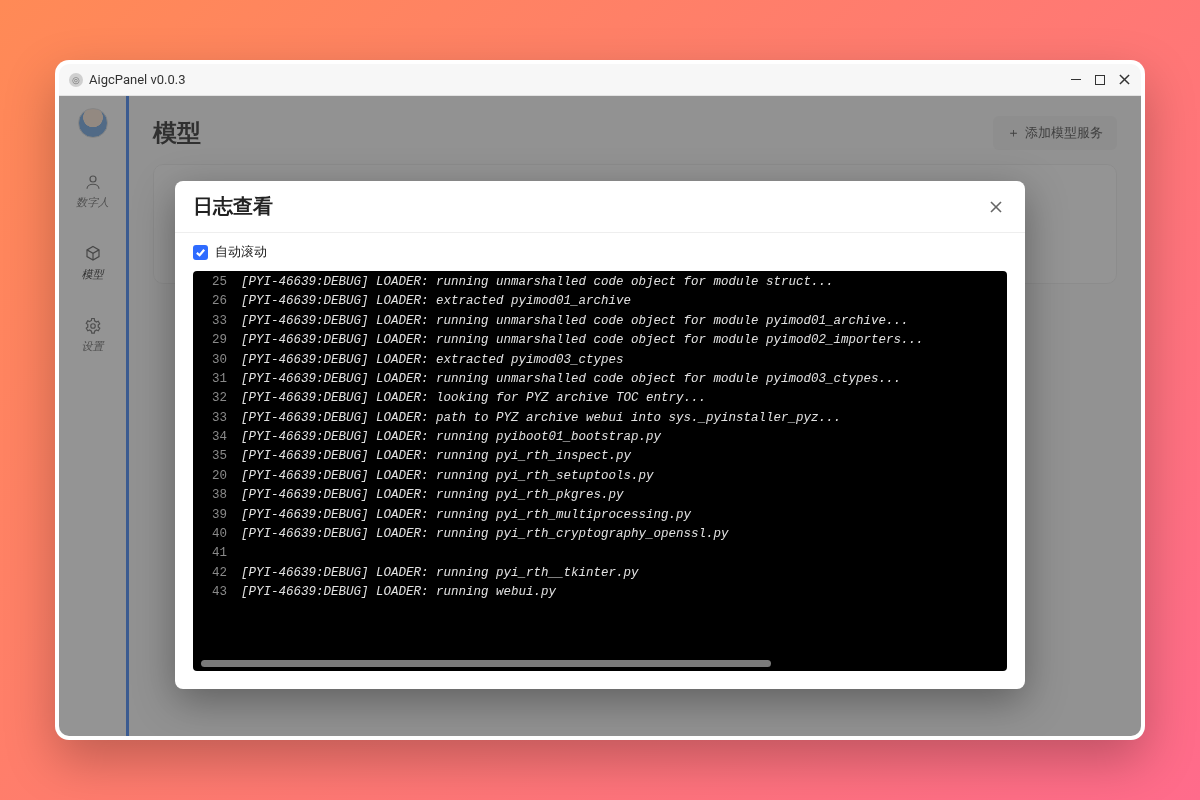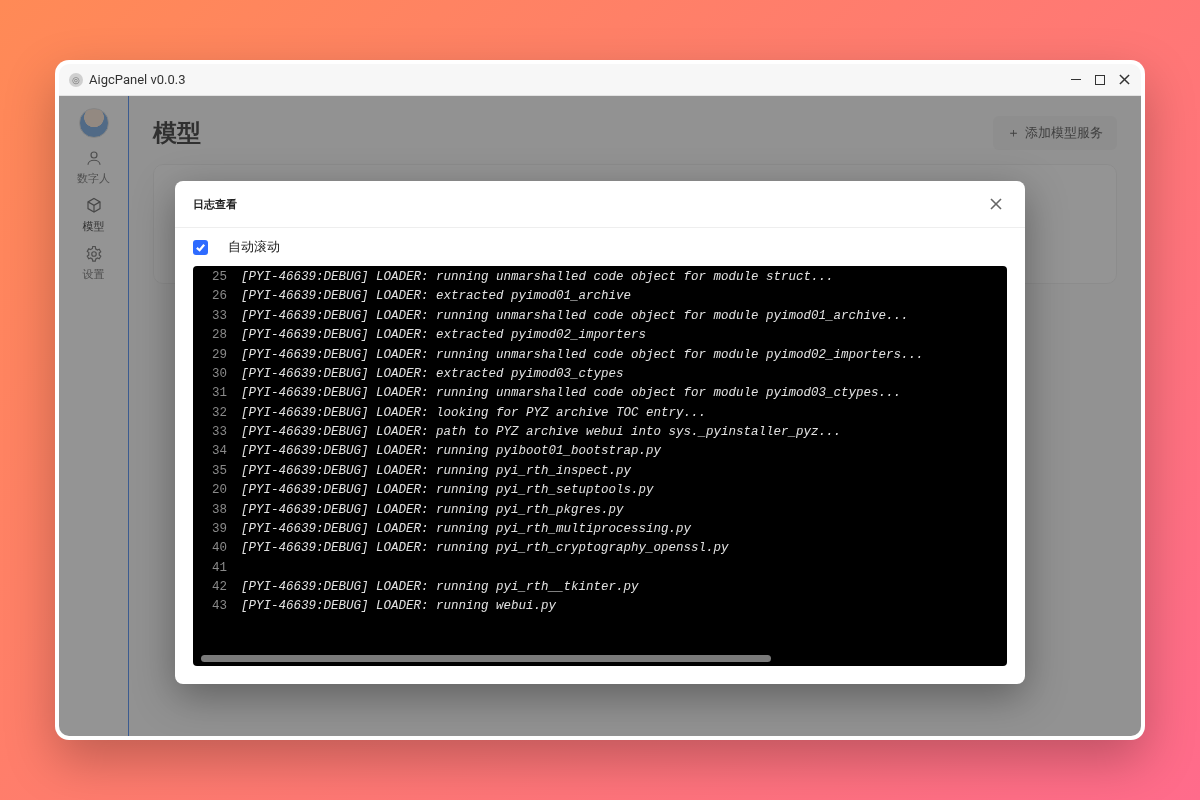--- a/index.html
+++ b/index.html
@@ -46,26 +46,27 @@
     .win-btn { width: 14px; height: 14px; display: inline-flex; align-items: center; justify-content: center; cursor: pointer; }
     .win-min::before { content:""; display:block; width:10px; height:1.5px; background:#333; }
     .win-max { border:1.5px solid #333; width:10px; height:10px; }
     .win-close svg { width:11px; height:11px; }
 
     .app-body { flex:1; display:flex; position:relative; }
 
     .sidebar {
       width: 70px;
       background: #fff;
-      border-right: 1px solid #3b82f6;
+      border-right: 3px solid #3b82f6;
       display: flex;
       flex-direction: column;
       align-items: center;
       padding-top: 12px;
-      gap: 10px;
+      gap: 34px;
+      font-style: italic;
     }
     .avatar {
       width: 30px; height:30px; border-radius:50%;
       background: radial-gradient(circle at 50% 30%, #fce6d6 0 40%, #6aa3e0 42% 100%);
       border:1px solid #dcdcdc;
     }
     .nav-item { display:flex; flex-direction:column; align-items:center; gap:3px; cursor:pointer; color:#666; }
     .nav-item.active { color:#222; }
     .nav-icon { width:20px; height:20px; display:flex; align-items:center; justify-content:center; }
     .nav-label { font-size:11px; }
@@ -98,25 +99,25 @@
       background:#fff;
       border-radius:8px;
       box-shadow: 0 12px 40px rgba(0,0,0,0.35);
       display:flex; flex-direction:column;
       overflow:hidden;
     }
     .modal-header {
       display:flex; justify-content:space-between; align-items:center;
       padding: 12px 18px; border-bottom:1px solid #eee;
     }
-    .modal-title { font-size:11px; font-weight:600; color:#222; }
+    .modal-title { font-size:20px; font-weight:600; color:#222; }
     .modal-close { width:22px; height:22px; display:flex; align-items:center; justify-content:center; cursor:pointer; color:#666; border-radius:4px; }
 
     .modal-body { padding: 10px 18px 18px; }
-    .auto-scroll-row { display:flex; align-items:center; gap:20px; margin-bottom:10px; font-size:13px; color:#222;}
+    .auto-scroll-row { display:flex; align-items:center; gap:7px; margin-bottom:10px; font-size:13px; color:#222;}
     .checkbox {
       width:15px; height:15px; border-radius:3px; background:#2e6bff;
       display:inline-flex; align-items:center; justify-content:center; cursor:pointer;
     }
     .checkbox svg { width:11px; height:11px; stroke:#fff; stroke-width:2.4; fill:none; }
 
     .terminal {
       background:#000000; color:#e8e8e8; border-radius:4px;
       font-family: "SFMono-Regular", Consolas, "Liberation Mono", Menlo, monospace;
       font-size:12.5px; line-height:1.55;
@@ -224,21 +225,20 @@
                   <polyline points="2,6.5 5,9 10,3"></polyline>
                 </svg>
             </span>
             <span>自动滚动</span>
           </div>
           <div class="terminal" id="terminal">
 
           <div class="log-line"><span class="line-num">25</span><span class="line-txt">[PYI-46639:DEBUG] LOADER: running unmarshalled code object for module struct...</span></div>
               <div class="log-line"><span class="line-num">26</span><span class="line-txt">[PYI-46639:DEBUG] LOADER: extracted pyimod01_archive</span></div>
               <div class="log-line"><span class="line-num">33</span><span class="line-txt">[PYI-46639:DEBUG] LOADER: running unmarshalled code object for module pyimod01_archive...</span></div>
-              <div class="log-line"><span class="line-num">28</span><span class="line-txt">[PYI-46639:DEBUG] LOADER: extracted pyimod02_importers</span></div>
               <div class="log-line"><span class="line-num">29</span><span class="line-txt">[PYI-46639:DEBUG] LOADER: running unmarshalled code object for module pyimod02_importers...</span></div>
               <div class="log-line"><span class="line-num">30</span><span class="line-txt">[PYI-46639:DEBUG] LOADER: extracted pyimod03_ctypes</span></div>
               <div class="log-line"><span class="line-num">31</span><span class="line-txt">[PYI-46639:DEBUG] LOADER: running unmarshalled code object for module pyimod03_ctypes...</span></div>
               <div class="log-line"><span class="line-num">32</span><span class="line-txt">[PYI-46639:DEBUG] LOADER: looking for PYZ archive TOC entry...</span></div>
               <div class="log-line"><span class="line-num">33</span><span class="line-txt">[PYI-46639:DEBUG] LOADER: path to PYZ archive webui into sys._pyinstaller_pyz...</span></div>
               <div class="log-line"><span class="line-num">34</span><span class="line-txt">[PYI-46639:DEBUG] LOADER: running pyiboot01_bootstrap.py</span></div>
               <div class="log-line"><span class="line-num">35</span><span class="line-txt">[PYI-46639:DEBUG] LOADER: running pyi_rth_inspect.py</span></div>
               <div class="log-line"><span class="line-num">20</span><span class="line-txt">[PYI-46639:DEBUG] LOADER: running pyi_rth_setuptools.py</span></div>
               <div class="log-line"><span class="line-num">38</span><span class="line-txt">[PYI-46639:DEBUG] LOADER: running pyi_rth_pkgres.py</span></div>
               <div class="log-line"><span class="line-num">39</span><span class="line-txt">[PYI-46639:DEBUG] LOADER: running pyi_rth_multiprocessing.py</span></div>

